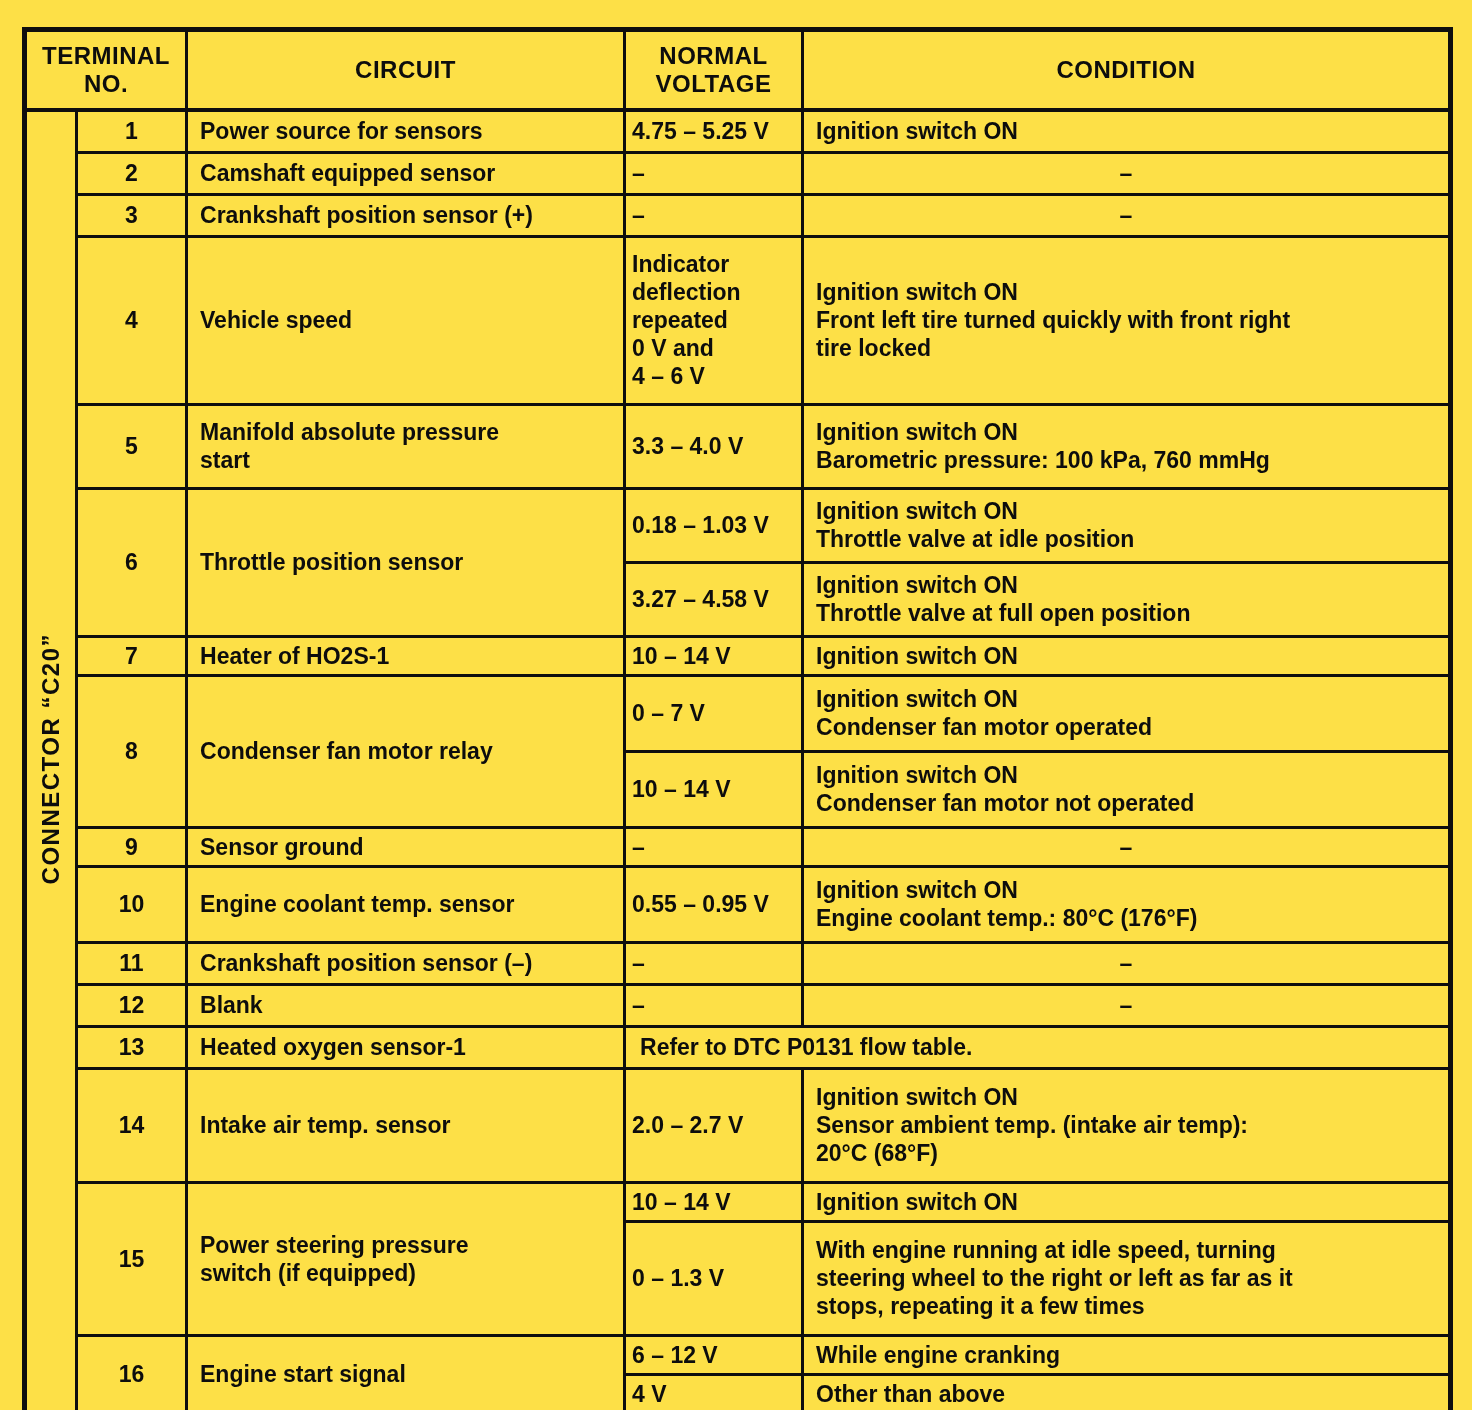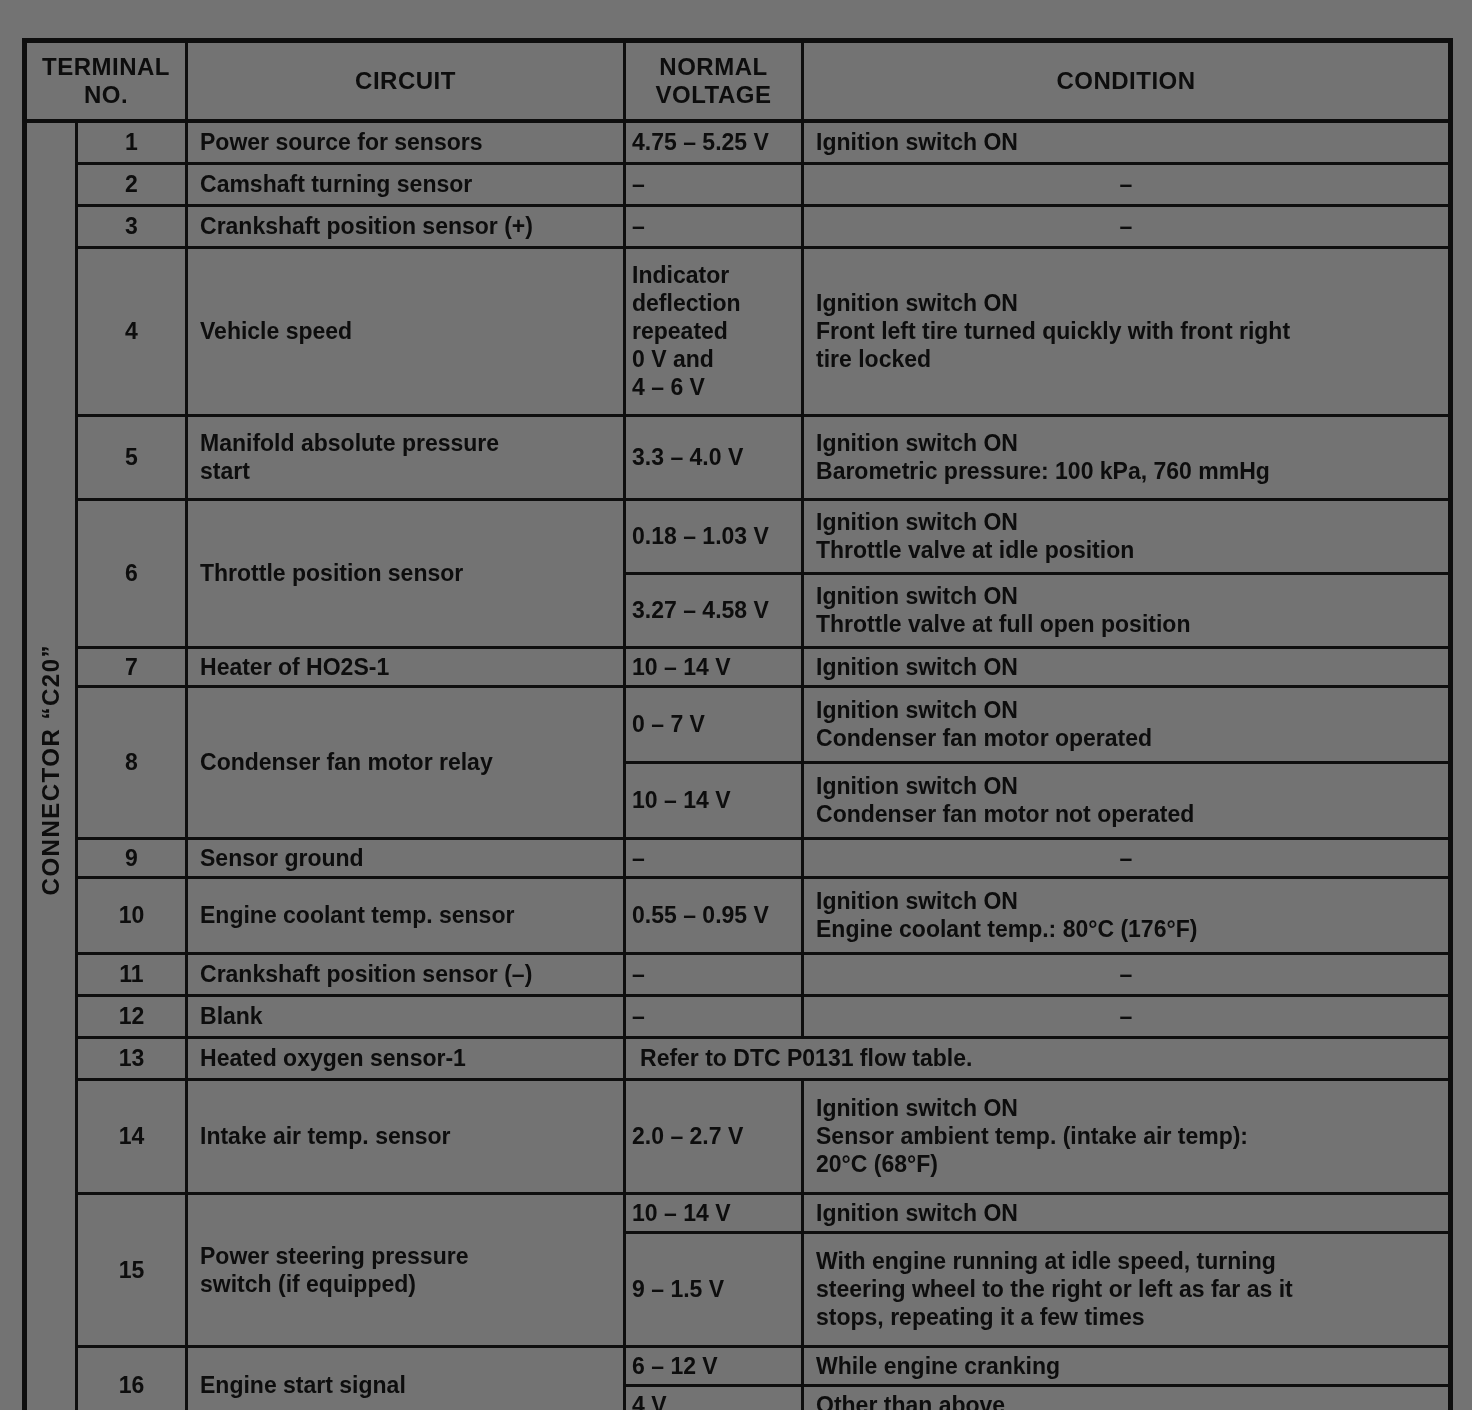--- a/index.html
+++ b/index.html
@@ -1,18 +1,18 @@
 <!DOCTYPE html>
 <html><head>
 <meta charset="utf-8">
 <style>
   html,body{margin:0;padding:0;background:#fcfcfa;}
   .page{
     width:1472px;height:1410px;box-sizing:border-box;
-    padding:38px 22px;background:#737373;
+    padding:27px 22px;background:#fde047;
     font-family:"Liberation Sans",sans-serif;color:#0d0d0d;
   }
   table.tbl{
     border-collapse:collapse;table-layout:fixed;width:1426px;
     border:5px solid #0e0e0e;
     font-family:"Liberation Sans",sans-serif;font-weight:700;color:#0d0d0d;
   }
   col.colA{width:52px;}
   col.colB{width:110px;}
   col.colC{width:438px;}
@@ -61,21 +61,21 @@
     <tbody>
       <tr style="height:42px;">
         <td class="connector" rowspan="20"><span class="vert">CONNECTOR “C20”</span></td>
         <td class="no"><span>1</span></td>
         <td class="circ"><span>Power source for sensors</span></td>
         <td class="volt"><span>4.75 – 5.25 V</span></td>
         <td class="cond"><span>Ignition switch ON</span></td>
       </tr>
       <tr style="height:42px;">
         <td class="no"><span>2</span></td>
-        <td class="circ"><span>Camshaft turning sensor</span></td>
+        <td class="circ"><span>Camshaft equipped sensor</span></td>
         <td class="volt"><span>–</span></td>
         <td class="cond c-dash"><span>–</span></td>
       </tr>
       <tr style="height:42px;">
         <td class="no"><span>3</span></td>
         <td class="circ"><span>Crankshaft position sensor (+)</span></td>
         <td class="volt"><span>–</span></td>
         <td class="cond c-dash"><span>–</span></td>
       </tr>
       <tr style="height:168px;">
@@ -167,21 +167,21 @@
 20°C (68°F)</span></td>
       </tr>
       <tr style="height:38px;">
         <td class="no" rowspan="2"><span>15</span></td>
         <td class="circ" rowspan="2"><span>Power steering pressure
 switch (if equipped)</span></td>
         <td class="volt"><span>10 – 14 V</span></td>
         <td class="cond"><span>Ignition switch ON</span></td>
       </tr>
       <tr style="height:114px;">
-        <td class="volt"><span>9 – 1.5 V</span></td>
+        <td class="volt"><span>0 – 1.3 V</span></td>
         <td class="cond"><span>With engine running at idle speed, turning
 steering wheel to the right or left as far as it
 stops, repeating it a few times</span></td>
       </tr>
       <tr style="height:38px;">
         <td class="no" rowspan="2"><span>16</span></td>
         <td class="circ" rowspan="2"><span>Engine start signal</span></td>
         <td class="volt"><span>6 – 12 V</span></td>
         <td class="cond"><span>While engine cranking</span></td>
       </tr>

